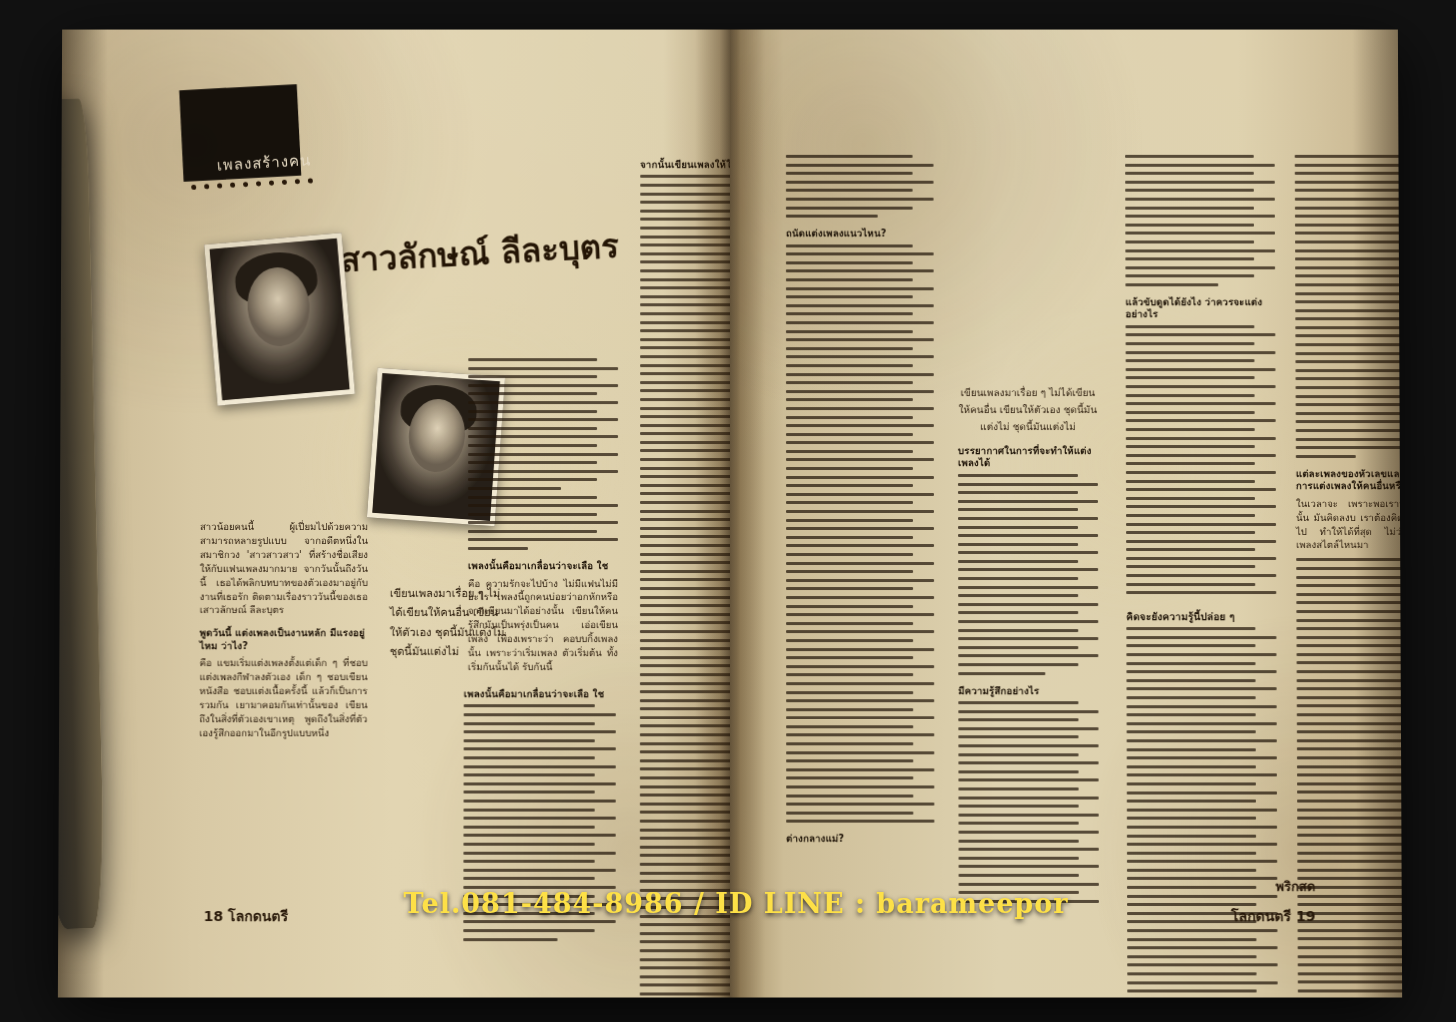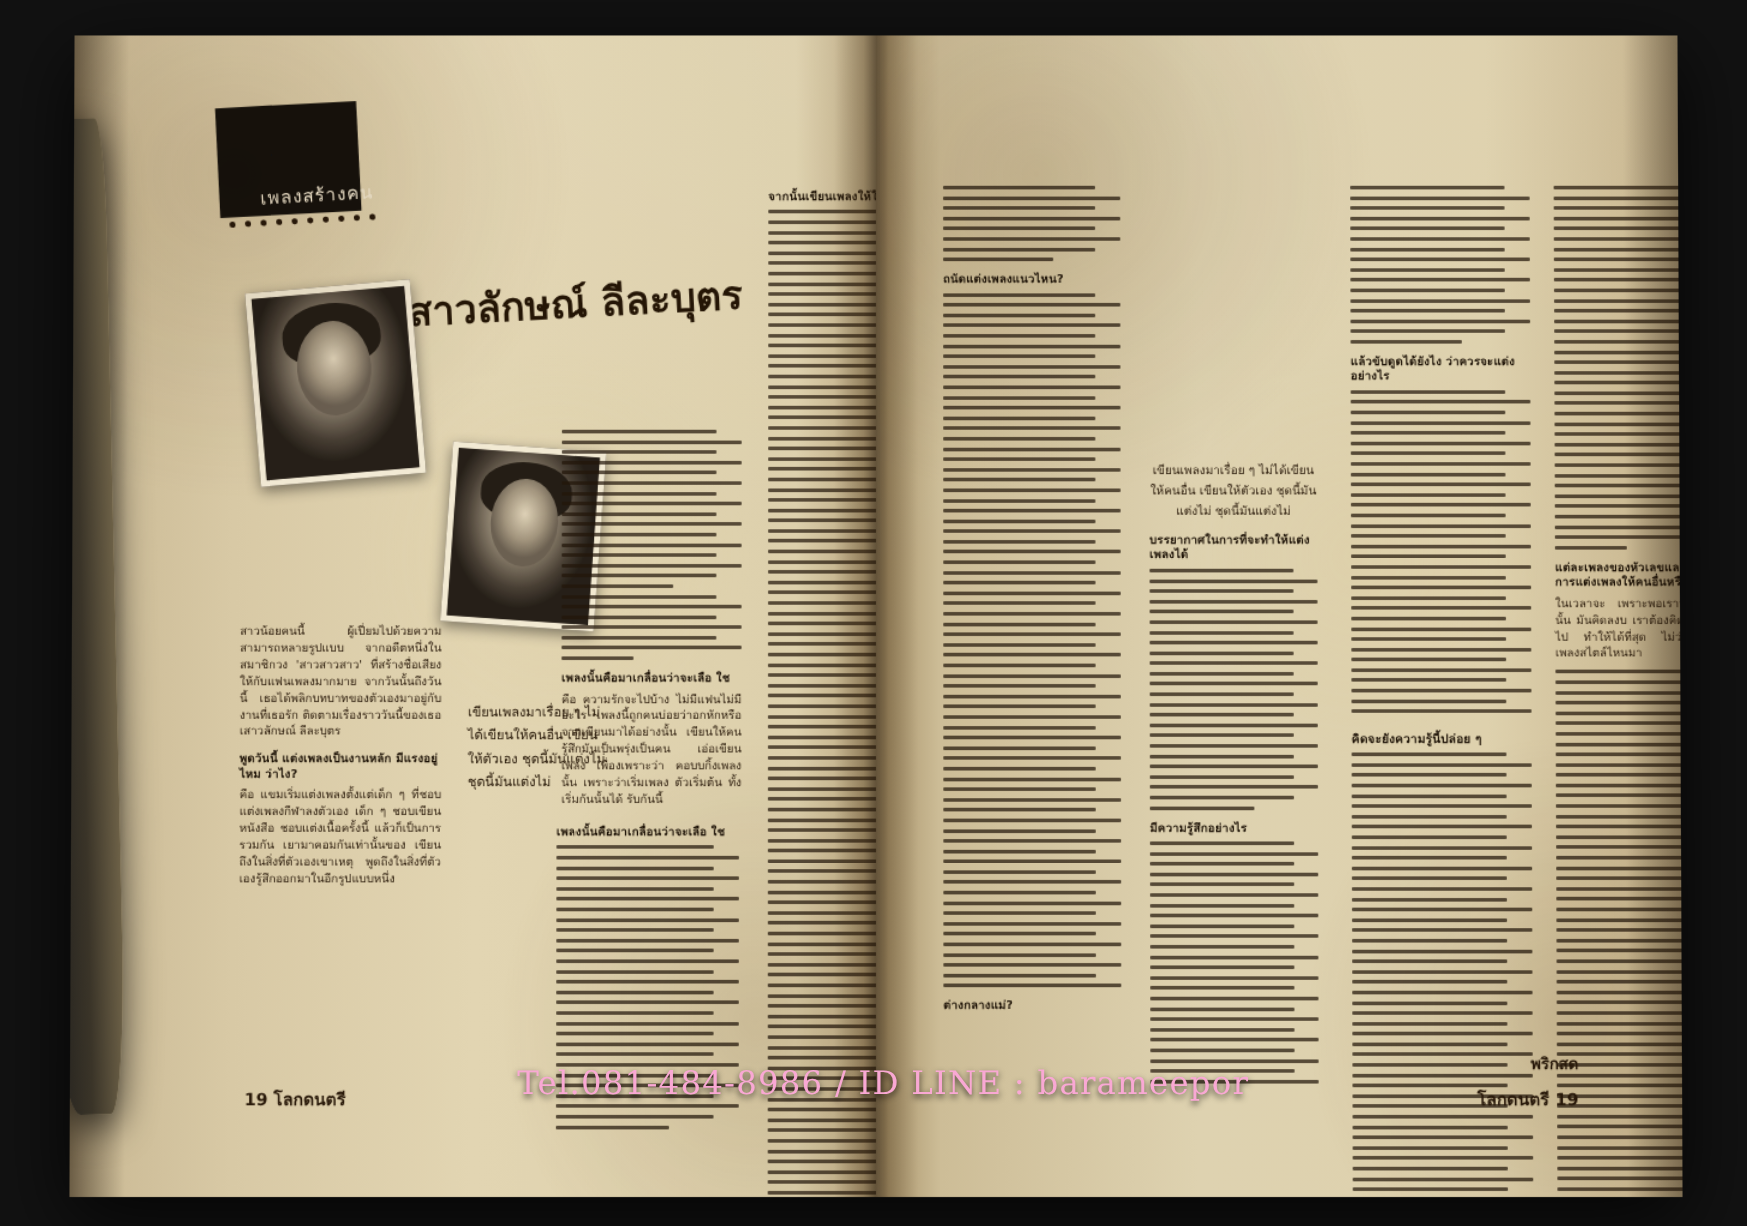--- a/index.html
+++ b/index.html
@@ -115,22 +115,22 @@
 
   .folio{
     position:absolute;bottom:70px;font-size:14px;color:#2a1a0a;font-weight:bold;
   }
   .folio.l{left:145px;}
   .folio.r{right:86px;}
   .sign{position:absolute;right:86px;bottom:100px;font-size:13px;color:#2a1a0a;font-weight:bold;}
 
   
   .wm{
-    position:absolute;left:16px;right:0;text-align:center;color:#f9a8d4;
-    font-family:"DejaVu Serif", serif;font-weight:normal;text-shadow:0 2px 5px rgba(0,0,0,.75);
+    position:absolute;left:16px;right:0;text-align:center;color:#fde047;
+    font-family:"DejaVu Serif", serif;font-weight:bold;text-shadow:0 2px 5px rgba(0,0,0,.75);
     letter-spacing:1px;
   }
   .wm1{top:888px;font-size:27px;}
   .wm2{top:938px;font-size:25px;}
 </style>
 </head>
 <body>
 
 <div class="stage">
   <div class="spread">
@@ -332,21 +332,21 @@
             <div class="ln"></div>
             <div class="ln md"></div>
             <div class="ln"></div>
           <div class="ln md"></div>
             <div class="ln"></div>
             <div class="ln md"></div>
             <div class="ln sh"></div>
         </div>
       </div>
 
-      <div class="folio l">19  โลกดนตรี</div>
+      <div class="folio l">18  โลกดนตรี</div>
       <div class="grain"></div>
       <div class="edgeL"></div>
       <div class="curlL"></div>
     </div>
 
     <div class="page right">
 
       <div class="col" style="left:56px;top:126px;width:148px;">
         <div class="lines" style="position:relative">
           <div class="ln md"></div>

